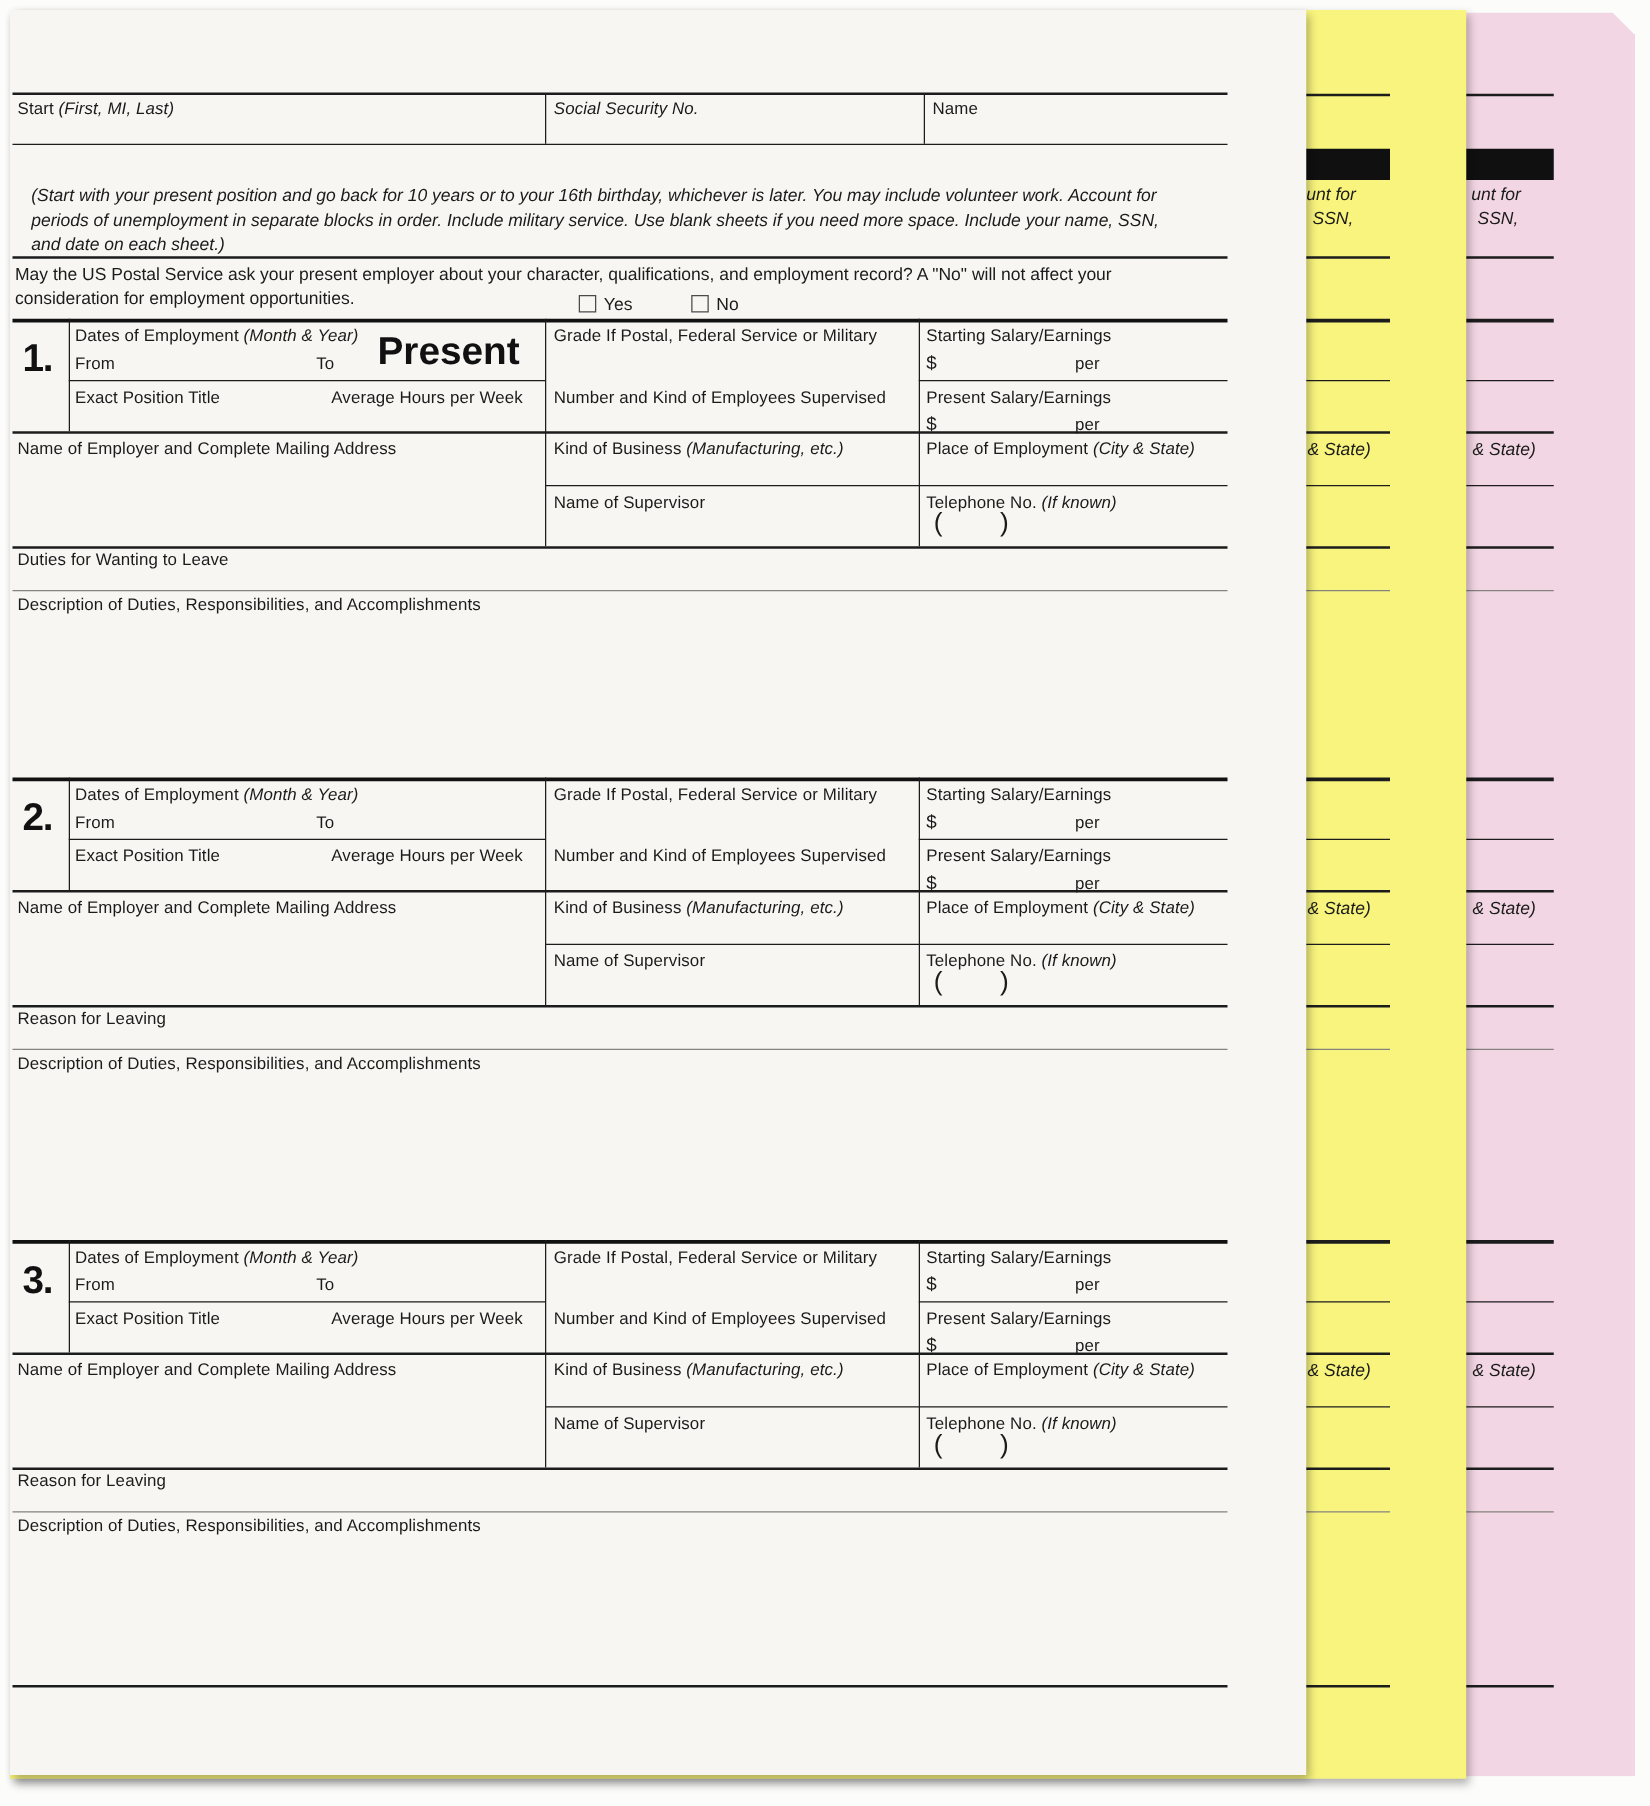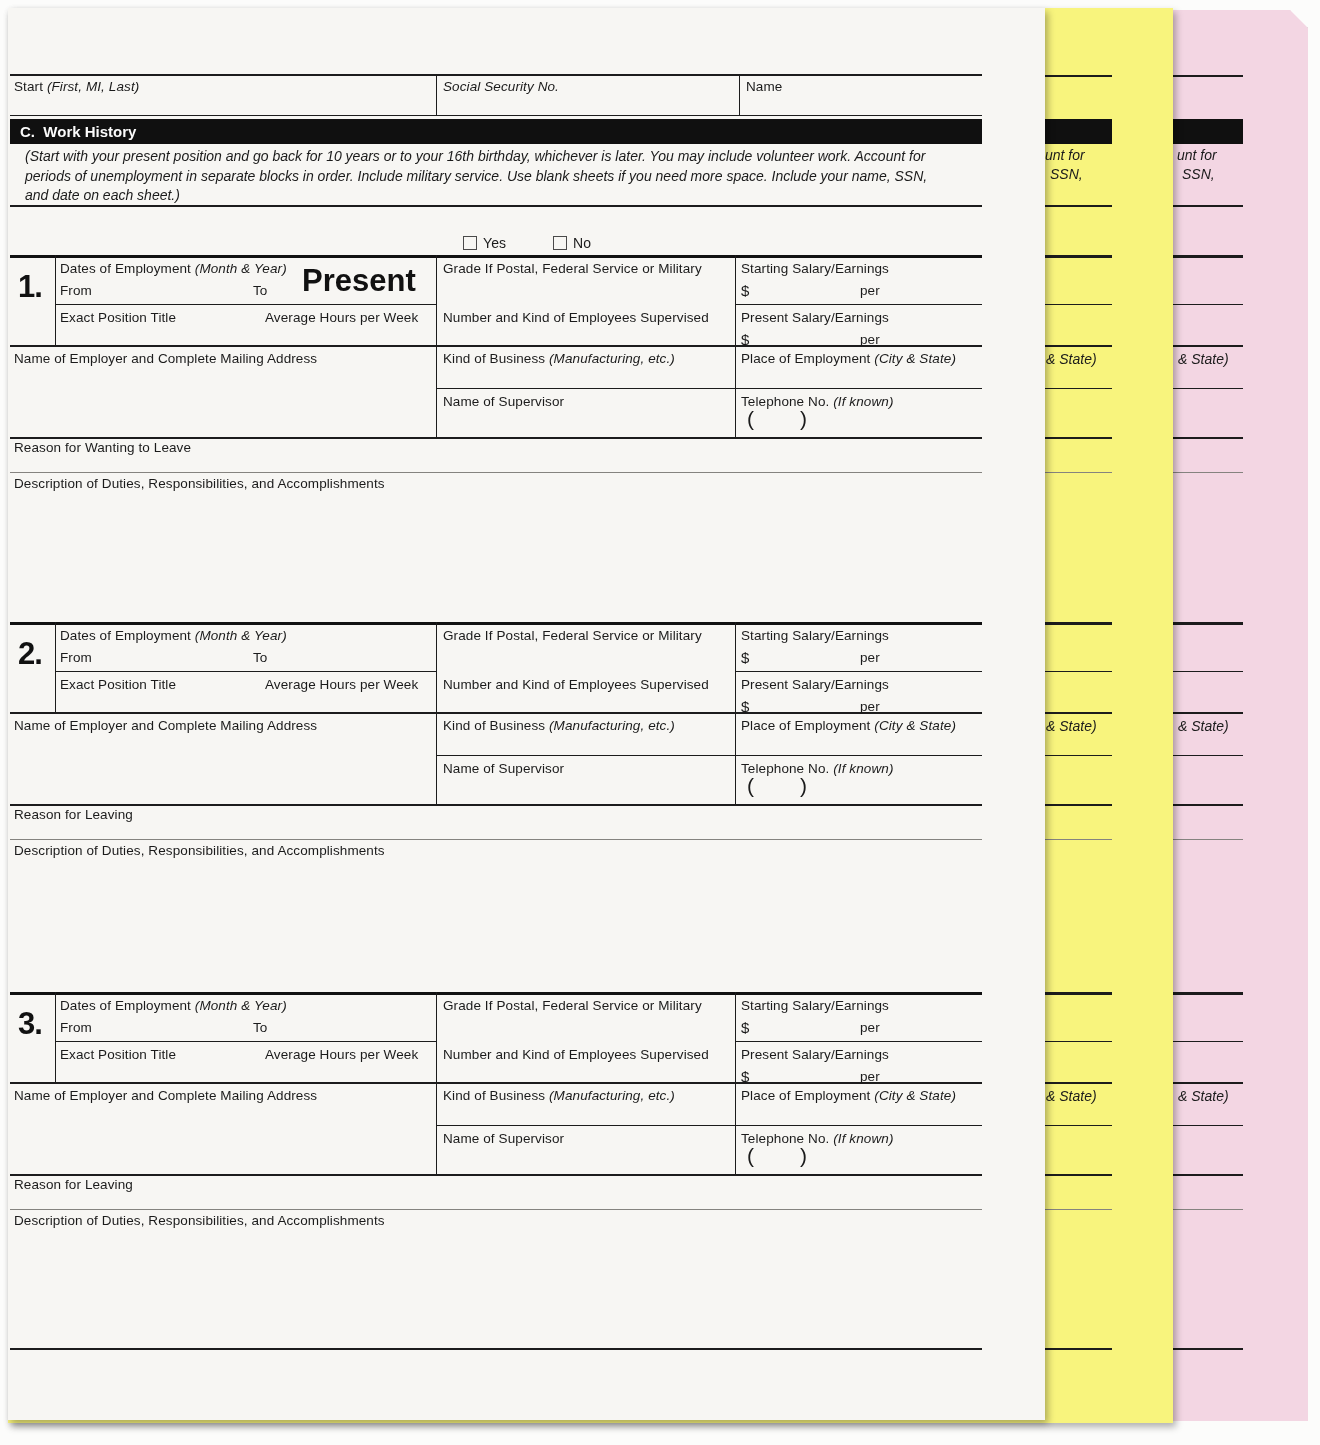--- a/index.html
+++ b/index.html
@@ -115,27 +115,28 @@
   <div class="sheet sheet-white">
 
     <div class="hl hl2" style="left:2px;top:66px;width:972px;"></div>
     <div class="lbl" style="left:6px;top:71px;"><span>Start </span><span class="it">(First, MI, Last)</span></div>
     <div class="lbl" style="left:435px;top:71px;font-style:italic;">Social Security No.</div>
     <div class="lbl" style="left:738px;top:71px;">Name</div>
     <div class="vl" style="left:428px;top:68px;height:39px;"></div>
     <div class="vl" style="left:731px;top:68px;height:39px;"></div>
     <div class="hl" style="left:2px;top:107px;width:972px;"></div>
 
-    <div class="bar" style="left:2px;top:111px;width:972px;height:25px;padding-left:10px;box-sizing:border-box;">C.  Work History</div>
 
     <div class="instr" style="left:17px;top:139px;width:950px;">(Start with your present position and go back for 10 years or to your 16th birthday, whichever is later. You may include volunteer work. Account for
 periods of unemployment in separate blocks in order. Include military service. Use blank sheets if you need more space. Include your name, SSN,
 and date on each sheet.)</div>
     <div class="hl hl2" style="left:2px;top:197px;width:972px;"></div>
 
+    <div class="question" style="left:4px;top:202px;width:960px;">May the US Postal Service ask your present employer about your character, qualifications, and employment record? A "No" will not affect your
+consideration for employment opportunities.</div>
     <div class="chk" style="left:455px;top:228px;"></div>
     <div class="lbl" style="left:475px;top:227px;font-size:14px;">Yes</div>
     <div class="chk" style="left:545px;top:228px;"></div>
     <div class="lbl" style="left:565px;top:227px;font-size:14px;">No</div>
 
     <div class="block" style="top:247px;">
       <div class="ln-top"></div>
       <div class="v-num"></div>
       <div class="v-mid"></div>
       <div class="v-right"></div>
@@ -160,21 +161,21 @@
       <div class="lbl" style="left:731px;top:55px;">Present Salary/Earnings</div>
       <div class="lbl" style="left:731px;top:76px;font-size:15px;">$</div>
       <div class="lbl" style="left:850px;top:77px;">per</div>
       <div class="lbl" style="left:4px;top:96px;">Name of Employer and Complete Mailing Address</div>
       <div class="lbl" style="left:433px;top:96px;"><span>Kind of Business </span><span class="it">(Manufacturing, etc.)</span></div>
       <div class="lbl" style="left:731px;top:96px;"><span>Place of Employment </span><span class="it">(City &amp; State)</span></div>
       <div class="lbl" style="left:433px;top:139px;">Name of Supervisor</div>
       <div class="lbl" style="left:731px;top:139px;"><span>Telephone No. </span><span class="it">(If known)</span></div>
       <div class="paren" style="left:737px;top:152px;">(</div>
       <div class="paren" style="left:790px;top:152px;">)</div>
-      <div class="lbl" style="left:4px;top:185px;">Reason for Wanting to Leave</div>
+      <div class="lbl" style="left:4px;top:185px;">Duties for Wanting to Leave</div>
       <div class="lbl" style="left:4px;top:221px;">Description of Duties, Responsibilities, and Accomplishments</div>
     </div>
 
     <div class="block" style="top:614px;">
       <div class="ln-top"></div>
       <div class="v-num"></div>
       <div class="v-mid"></div>
       <div class="v-right"></div>
       <div class="ln-a-left"></div>
       <div class="ln-a-right"></div>

